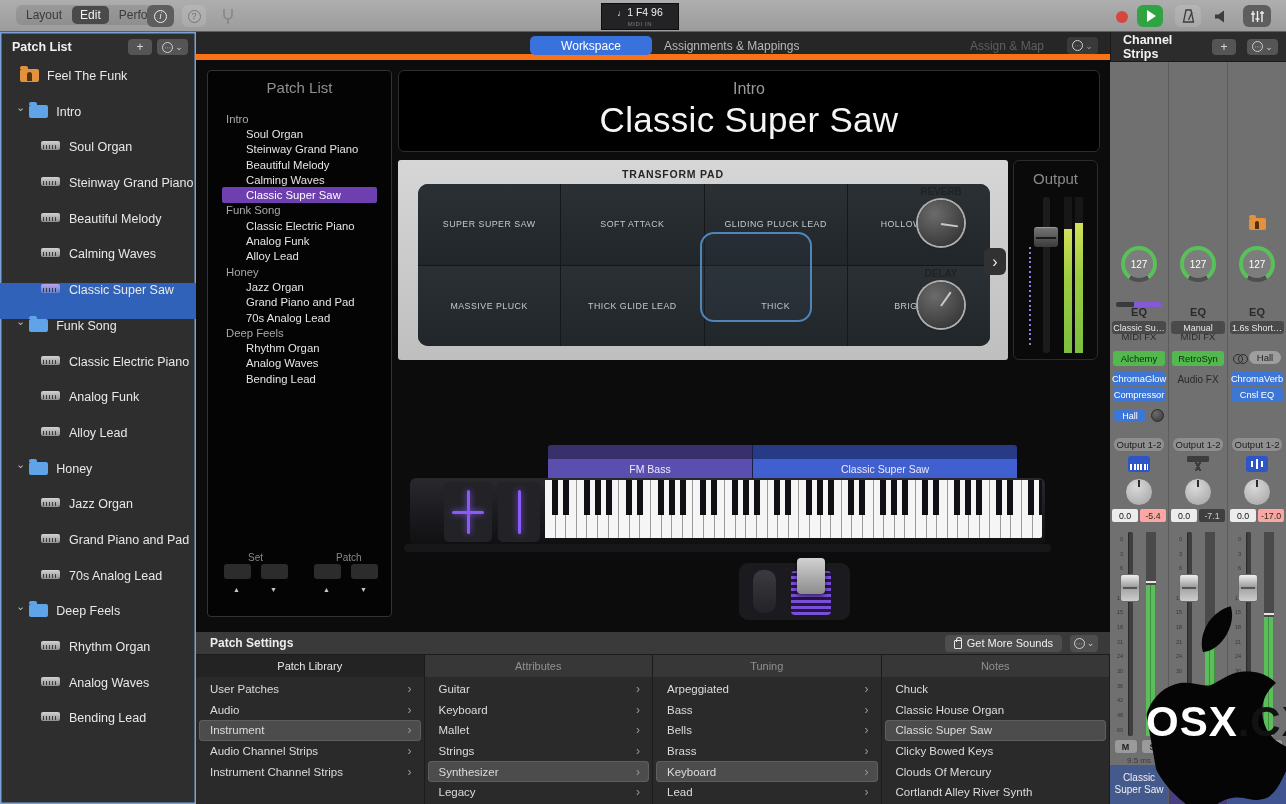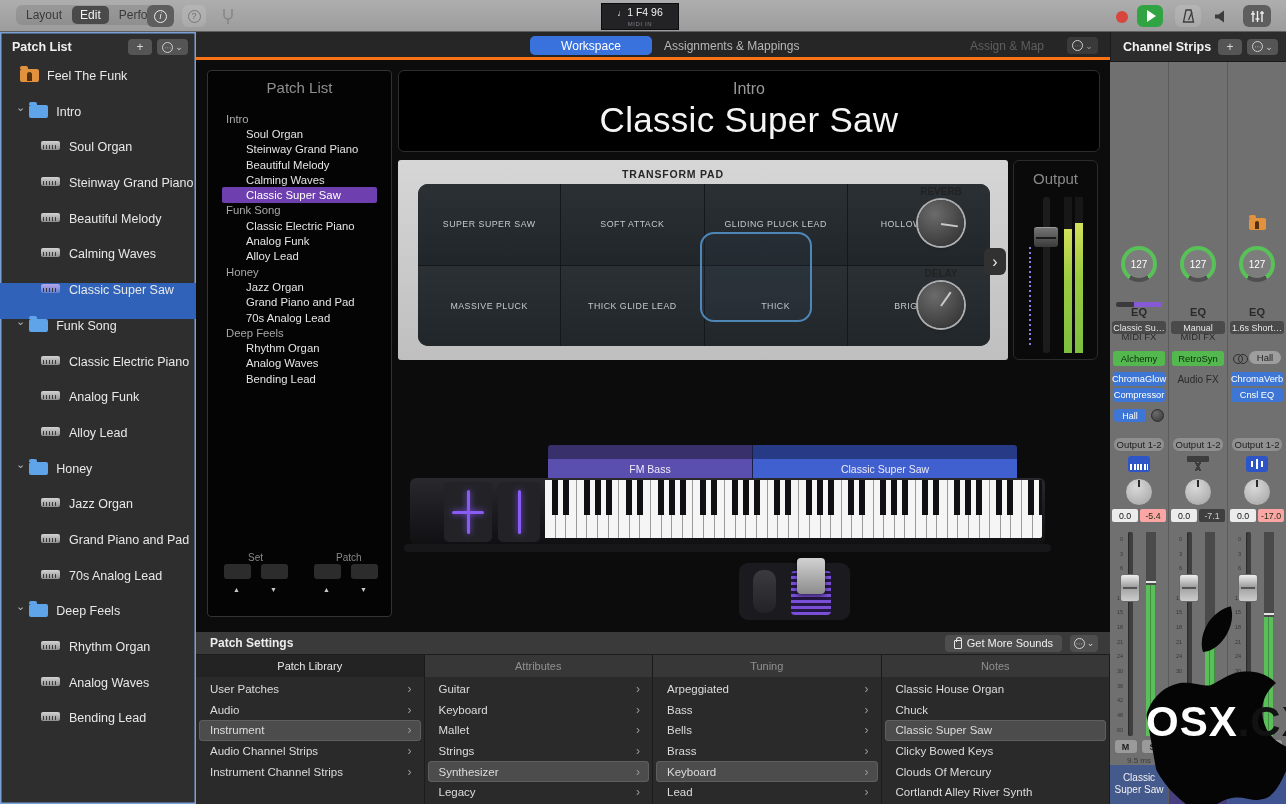--- a/index.html
+++ b/index.html
@@ -47,21 +47,21 @@
   .icon-folder{width:19px;height:13px;background:#5fa3e8;border-radius:2px;position:relative;flex:none;}
   .icon-folder::before{content:"";position:absolute;top:-3px;left:0;width:8px;height:3px;background:inherit;border-radius:2px 2px 0 0;}
   .icon-folder.orange{background:#e2923c;}
   .icon-folder.orange::after{content:"";position:absolute;left:7px;top:3px;width:5px;height:9px;background:#53300f;border-radius:3px 3px 0 0;}
   .icon-kbd{width:21px;height:14px;position:relative;flex:none;}
   .icon-kbd::before{content:"";position:absolute;top:1px;left:1px;right:1px;height:9px;background:linear-gradient(#d2d2d2,#8f8f8f);border-radius:2px;}
   .icon-kbd::after{content:"";position:absolute;top:5px;left:3px;right:3px;height:4px;background:repeating-linear-gradient(90deg,#3a3a3a 0 1px,transparent 1px 3px);}
   .srow.selected .icon-kbd::before{background:linear-gradient(#b9a6e8,#5f7fd0);}
 
   
-  .tabbar{position:absolute;left:196px;top:32px;width:914px;height:28px;background:#262626;border-bottom:3px solid #f97316;text-decoration:underline;}
+  .tabbar{position:absolute;left:196px;top:32px;width:914px;height:28px;background:#262626;border-bottom:6px solid #f97316;text-decoration:underline;}
   .ws-pill{position:absolute;left:334px;top:4px;width:122px;height:19px;background:#3a72dd;border-radius:5px;color:#fff;font-size:12px;display:flex;align-items:center;justify-content:center;}
   .am-tab{position:absolute;left:468px;top:7px;color:#b8b8b8;font-size:12px;}
   .assign-map{position:absolute;right:66px;top:7px;color:#5f5f5f;font-size:12px;}
   .tab-menu{position:absolute;right:12px;top:5px;width:31px;height:17px;background:#3a3a3a;border-radius:4px;color:#9a9a9a;display:flex;align-items:center;justify-content:center;gap:2px;}
 
   
   .workspace{position:absolute;left:196px;top:60px;width:914px;height:572px;background:#0c0c0c;}
 
   .plist{position:absolute;left:11px;top:10px;width:185px;height:547px;background:#040404;border:1px solid #333;border-radius:4px;}
   .plist-title{position:absolute;top:8px;left:0;right:0;text-align:center;color:#8f8f8f;font-size:15px;}
@@ -133,21 +133,21 @@
   .ps-tab.sel{background:#232323;color:#e8e8e8;}
   .ps-cols{position:absolute;top:45px;bottom:0;left:0;right:0;display:flex;}
   .ps-col{width:25%;border-right:1px solid #1c1c1c;padding-top:2px;}
   .ps-row{height:20.6px;display:flex;align-items:center;margin:0 3px;border-radius:4px;}
   .ps-row .pl{font-size:11.5px;color:#dcdcdc;padding-left:11px;}
   .ps-row .pc{margin-left:auto;padding-right:9px;color:#9a9a9a;font-size:12px;}
   .ps-row.sel{background:#4c4c4c;box-shadow:inset 0 0 0 1px #5e5e5e;}
 
   
   .cstrips{position:absolute;left:1110px;top:32px;width:176px;height:772px;}
-  .cs-head{height:30px;background:#2c2c2c;display:flex;align-items:center;padding:0 8px 0 12px;border-bottom:1px solid #1a1a1a;border-left:1px solid #1a1a1a;}
+  .cs-head{height:30px;background:#2c2c2c;display:flex;align-items:center;padding:0 8px 0 12px;border-bottom:1px solid #1a1a1a;border-left:1px solid #1a1a1a;gap:6px;}
   .cs-title{font-size:12.5px;font-weight:bold;color:#f2f2f2;flex:1;}
   .cs-body{position:absolute;left:0;top:30px;width:176px;height:742px;background:#707070;display:flex;}
   .strip{flex:1;position:relative;border-left:1px solid #5c5c5c;}
   .strip:first-child{border-left:none;}
   .s-el{position:absolute;left:0;right:0;display:flex;justify-content:center;}
   .folder-sm{top:156px;}
   .folder-ico{width:17px;height:12px;background:#e2923c;border-radius:2px;position:relative;}
   .folder-ico::before{content:"";position:absolute;top:-3px;left:0;width:7px;height:3px;background:#e2923c;border-radius:2px 2px 0 0;}
   .folder-ico::after{content:"";position:absolute;left:6px;top:3px;width:4px;height:8px;background:#53300f;border-radius:2px 2px 0 0;}
   .lvl-knob{top:184px;}
@@ -613,24 +613,24 @@
             <span class="pl">Keyboard</span>
             <span class="pc">›</span>
           </div>
         <div class="ps-row">
             <span class="pl">Lead</span>
             <span class="pc">›</span>
           </div>
       </div>
       <div class="ps-col">
         <div class="ps-row">
+            <span class="pl">Chuck</span>
+          </div>
+        <div class="ps-row">
             <span class="pl">Classic House Organ</span>
-          </div>
-        <div class="ps-row">
-            <span class="pl">Chuck</span>
           </div>
         <div class="ps-row sel">
             <span class="pl">Classic Super Saw</span>
           </div>
         <div class="ps-row">
             <span class="pl">Clicky Bowed Keys</span>
           </div>
         <div class="ps-row">
             <span class="pl">Clouds Of Mercury</span>
           </div>

